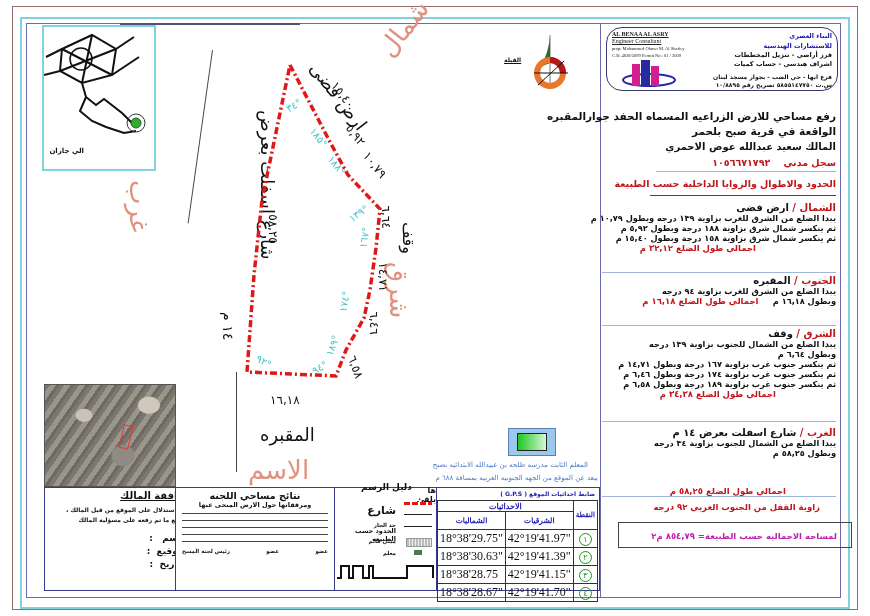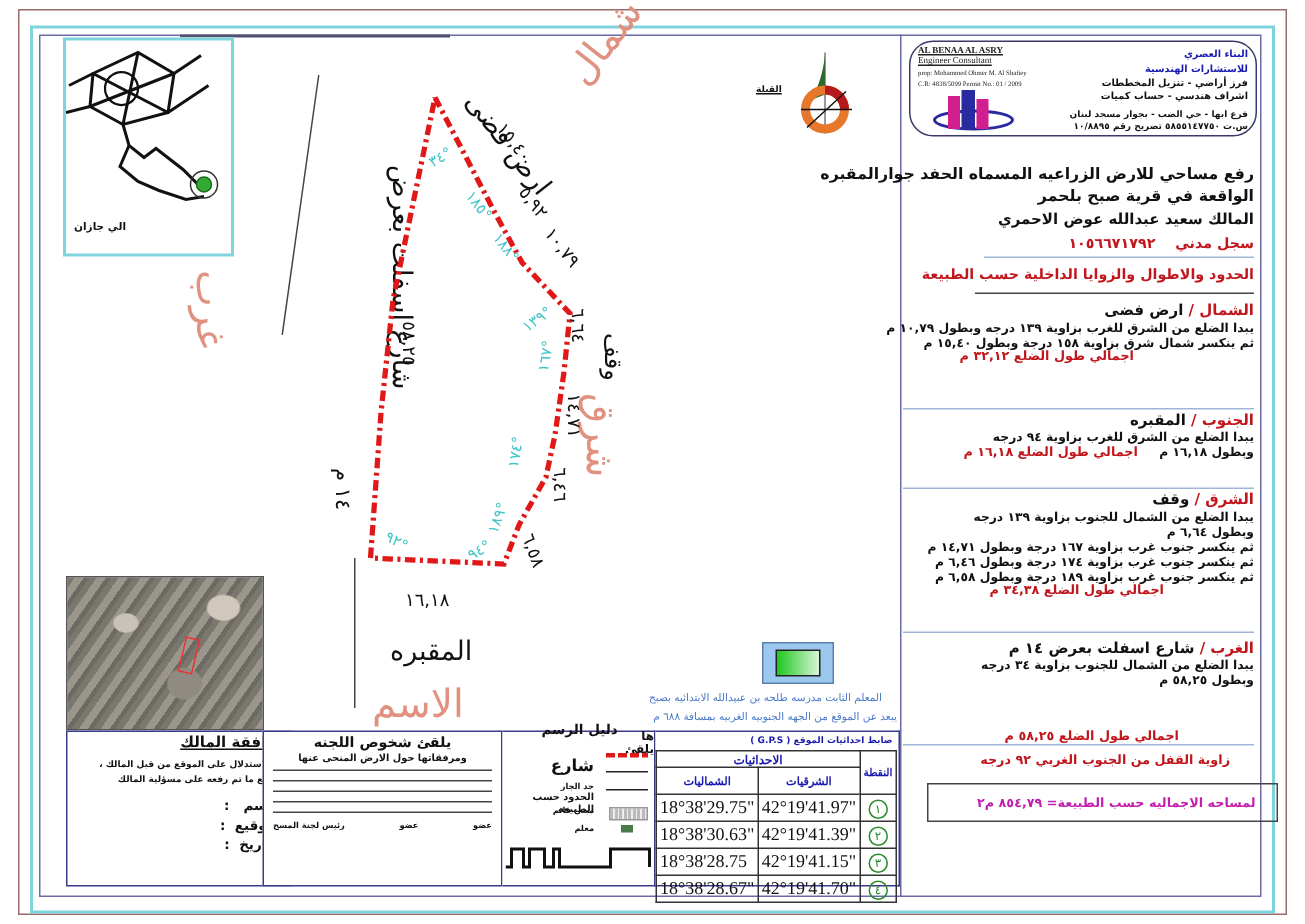--- a/index.html
+++ b/index.html
@@ -168,20 +168,21 @@
   &nbsp;&nbsp;
   <span>١٠٥٦٦٧١٧٩٢</span>
 </div>
 <div class="abs hsep" style="left:656px;top:171px;width:180px;"></div>
 <div class="abs bounds-title rtl">الحدود والاطوال والزوايا الداخلية حسب الطبيعة</div>
 <div class="abs hsep" style="left:650px;top:195px;width:186px;background:#444;"></div>
 
 <div class="abs sec rtl" style="top:203px;">
   <div class="head"><span class="red">الشمال /</span> <span>ارض فضى</span></div>
   <div>يبدا الضلع من الشرق للغرب بزاوية ١٣٩ درجه وبطول ١٠,٧٩ م</div>
+  <div>ثم ينكسر شمال شرق بزاوية ١٨٨ درجة وبطول ٥,٩٢ م</div>
   <div>ثم ينكسر شمال شرق بزاوية ١٥٨ درجة وبطول ١٥,٤٠ م</div>
   <div class="total" style="padding-right:80px;">اجمالي طول الضلع ٣٢,١٢ م</div>
 </div>
 <div class="abs hsep" style="left:602px;top:272px;width:234px;"></div>
 
 <div class="abs sec rtl" style="top:276px;">
   <div class="head"><span class="red">الجنوب /</span> <span>المقبره</span></div>
   <div>يبدا الضلع من الشرق للغرب بزاوية ٩٤ درجه</div>
   <div><span>وبطول ١٦,١٨ م</span> &nbsp;&nbsp;&nbsp; <span class="total">اجمالي طول الضلع ١٦,١٨ م</span></div>
 </div>
@@ -218,21 +219,21 @@
     <div>وجميع ما تم رفعه على مسؤلية المالك</div>
   </div>
   <div class="rtl" style="position:absolute;right:6px;top:44px;font-size:9px;font-weight:bold;line-height:13px;">
     <div><span>الاسم</span> &nbsp;&nbsp;:</div>
     <div><span>التوقيع</span> &nbsp;:</div>
     <div><span>التاريخ</span> &nbsp;:</div>
   </div>
 </div>
 
 <div class="abs bot" style="left:175px;width:160px;">
-  <div class="rtl" style="text-align:center;font-size:9.5px;font-weight:bold;margin-top:2px;">يلقئ شخوص اللجنه</div>
+  <div class="rtl" style="text-align:center;font-size:9.5px;font-weight:bold;margin-top:2px;">نتائج مساحي اللجنه</div>
   <div class="rtl" style="text-align:center;font-size:6.5px;font-weight:bold;">ومرفقاتها حول الارض المنحى عنها</div>
   <div class="line-row" style="margin-top:4px;"></div>
     <div class="line-row"></div>
     <div class="line-row"></div>
     <div class="line-row"></div>
     <div class="line-row"></div>
   <div class="rtl" style="display:flex;justify-content:space-between;padding:0 6px;font-size:5.5px;font-weight:bold;">
     <span>عضو</span>
     <span>عضو</span>
     <span>رئيس لجنة المسح</span>

